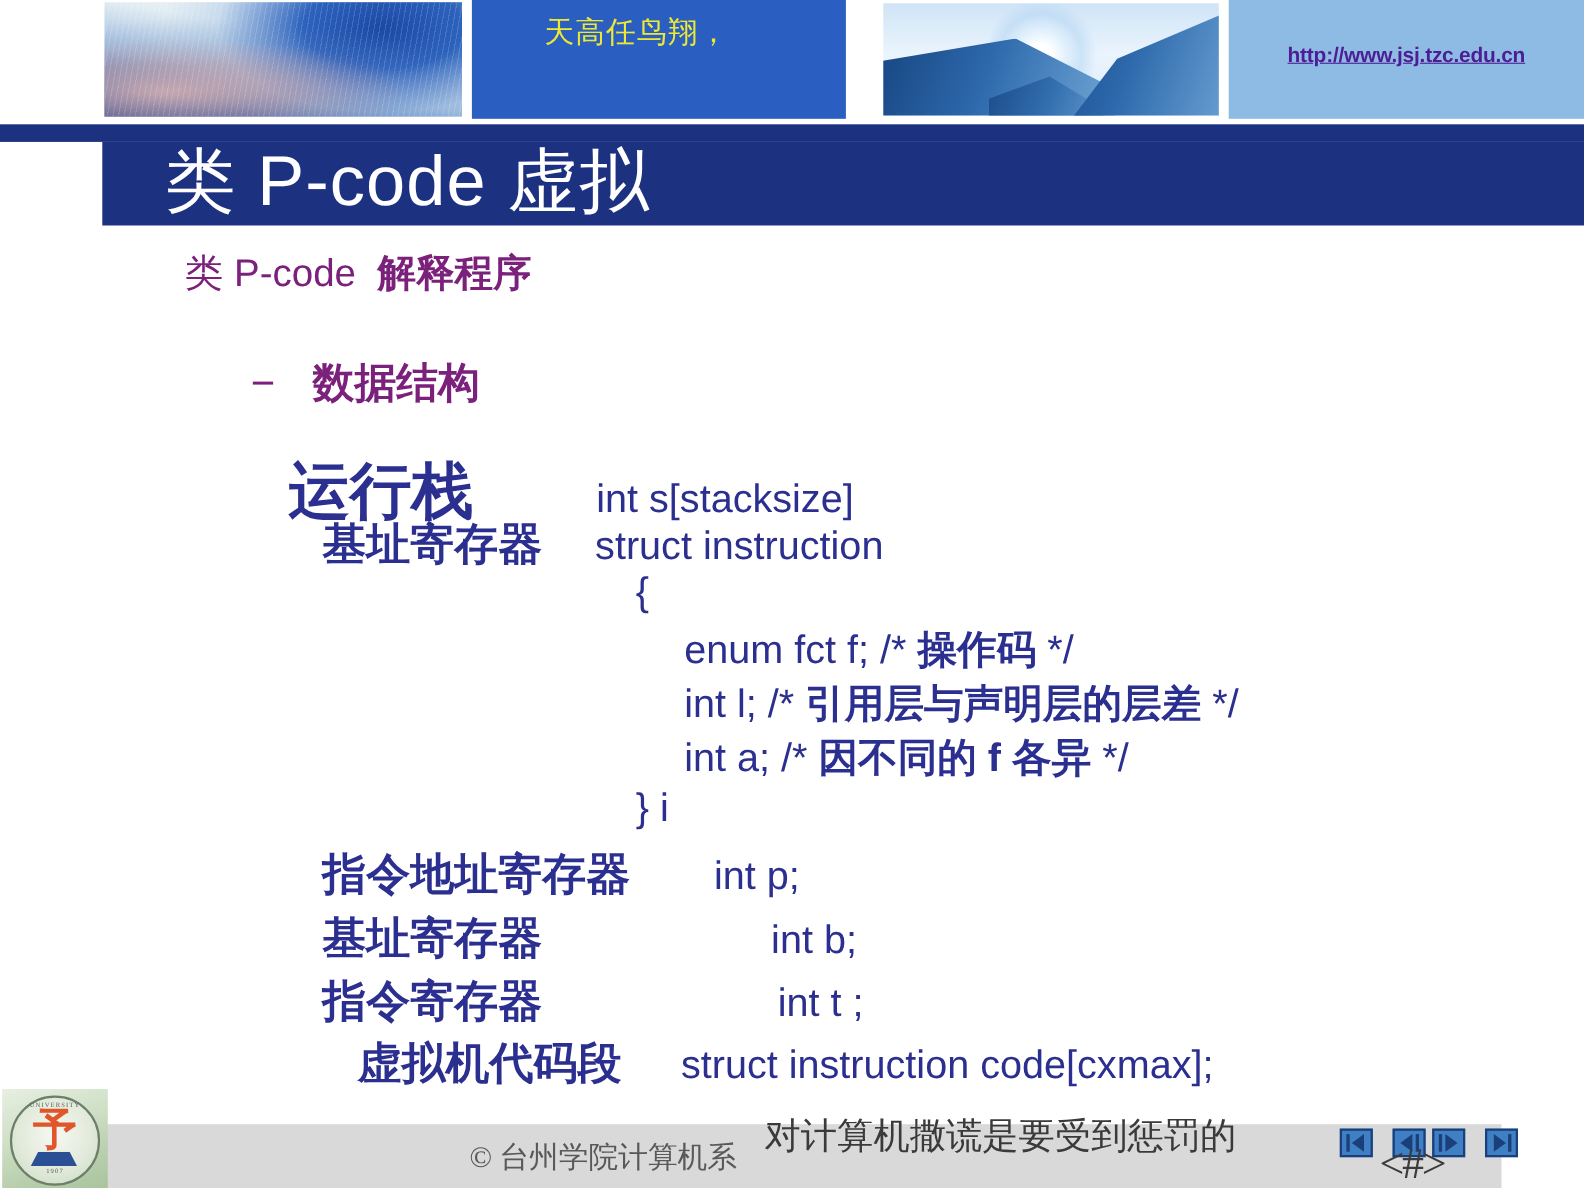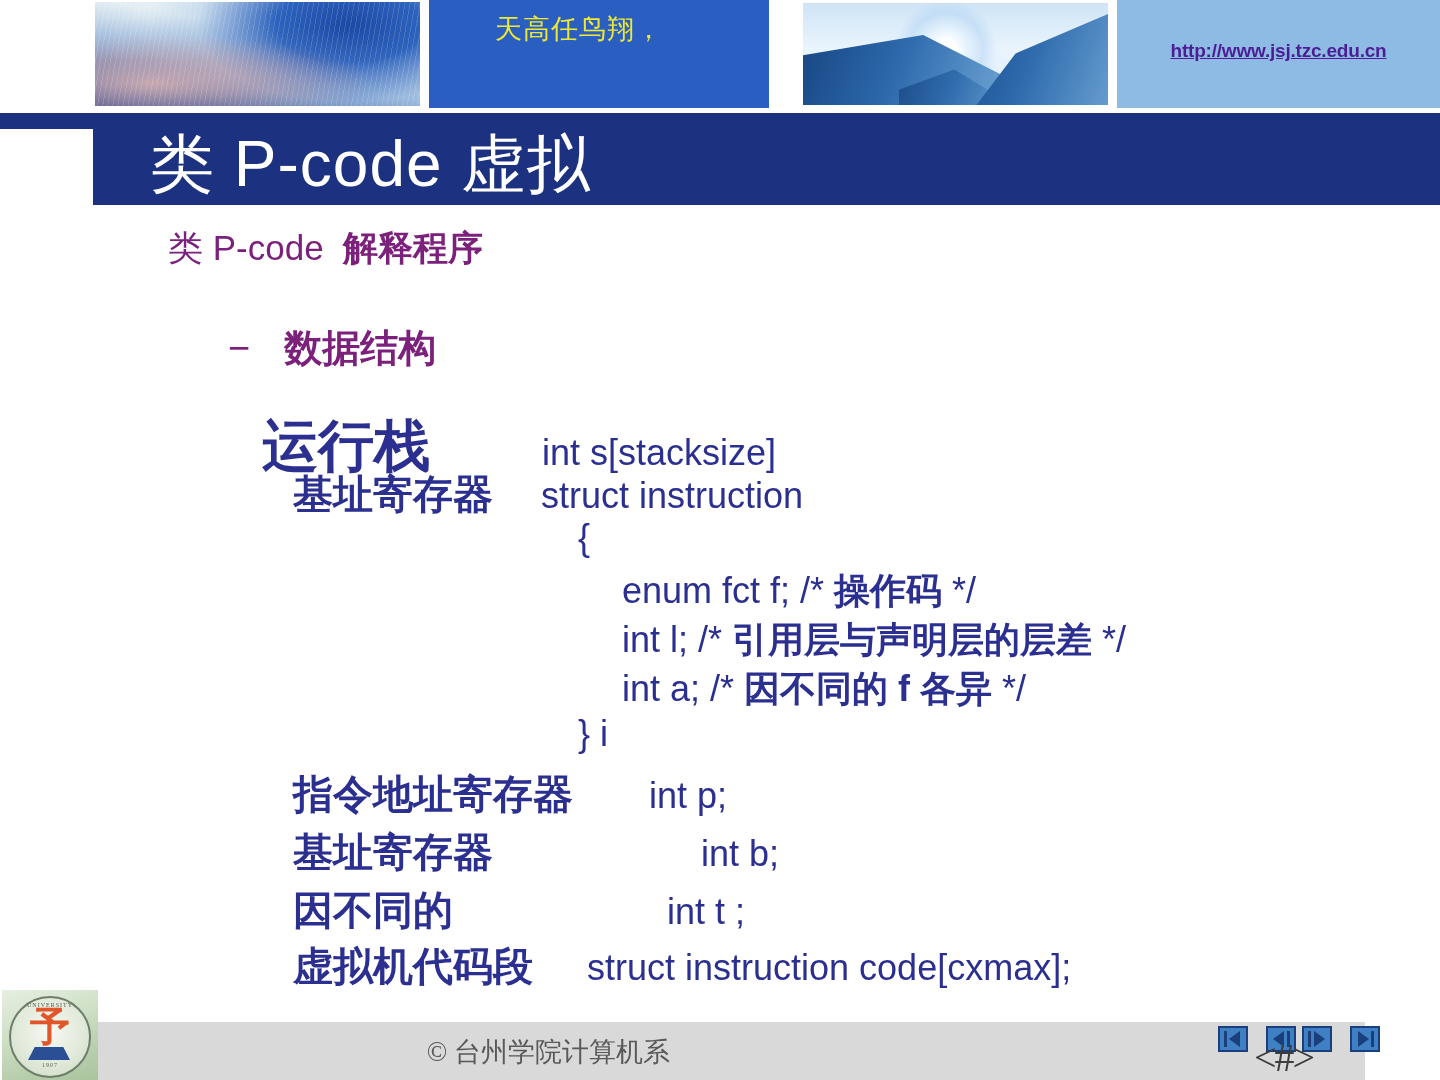--- a/index.html
+++ b/index.html
@@ -317,41 +317,42 @@
 
     <div class="body-line" style="left:293px; top:562px;">
       <span class="cn" style="font-size:40px;">指令地址寄存器</span><span style="display:inline-block;width:76px;"></span><span class="en">int p;</span>
     </div>
 
     <div class="body-line" style="left:293px; top:620px;">
       <span class="cn" style="font-size:40px;">基址寄存器</span><span style="display:inline-block;width:208px;"></span><span class="en">int b;</span>
     </div>
 
     <div class="body-line" style="left:293px; top:678px;">
-      <span class="cn" style="font-size:40px;">因不同的</span><span style="display:inline-block;width:214px;"></span><span class="en">int t  ;</span>
+      <span class="cn" style="font-size:40px;">指令寄存器</span><span style="display:inline-block;width:214px;"></span><span class="en">int t  ;</span>
     </div>
 
     <div class="body-line" style="left:293px; top:734px;">
-      <span class="cn" style="font-size:40px;">虚拟机代码段</span><span style="display:inline-block;width:54px;"></span><span class="en">struct instruction code[cxmax];</span>
+      <span class="cn" style="font-size:40px;margin-left:32px;">虚拟机代码段</span><span style="display:inline-block;width:54px;"></span><span class="en">struct instruction code[cxmax];</span>
     </div>
 
   </div>
 
   <div id="footer-bar"></div>
 
   <div id="footer-logo">
     <div class="ring"></div>
     <div class="ring-text-top">UNIVERSITY</div>
     <div class="glyph">予</div>
     <div class="book"></div>
     <div class="ring-text-bot">1907</div>
   </div>
 
   <div id="footer-copyright">© 台州学院计算机系</div>
 
+  <div id="footer-quote">对计算机撒谎是要受到惩罚的</div>
 
   <div id="nav-buttons">
     <div class="navbtn" id="btn-first">
       <span class="bar" style="left:4px;"></span>
       <span class="tri tri-left" style="left:9px;"></span>
     </div>
     <div class="navbtn" id="btn-prev">
       <span class="tri tri-left" style="left:5px;"></span>
       <span class="bar" style="right:4px;"></span>
     </div>

